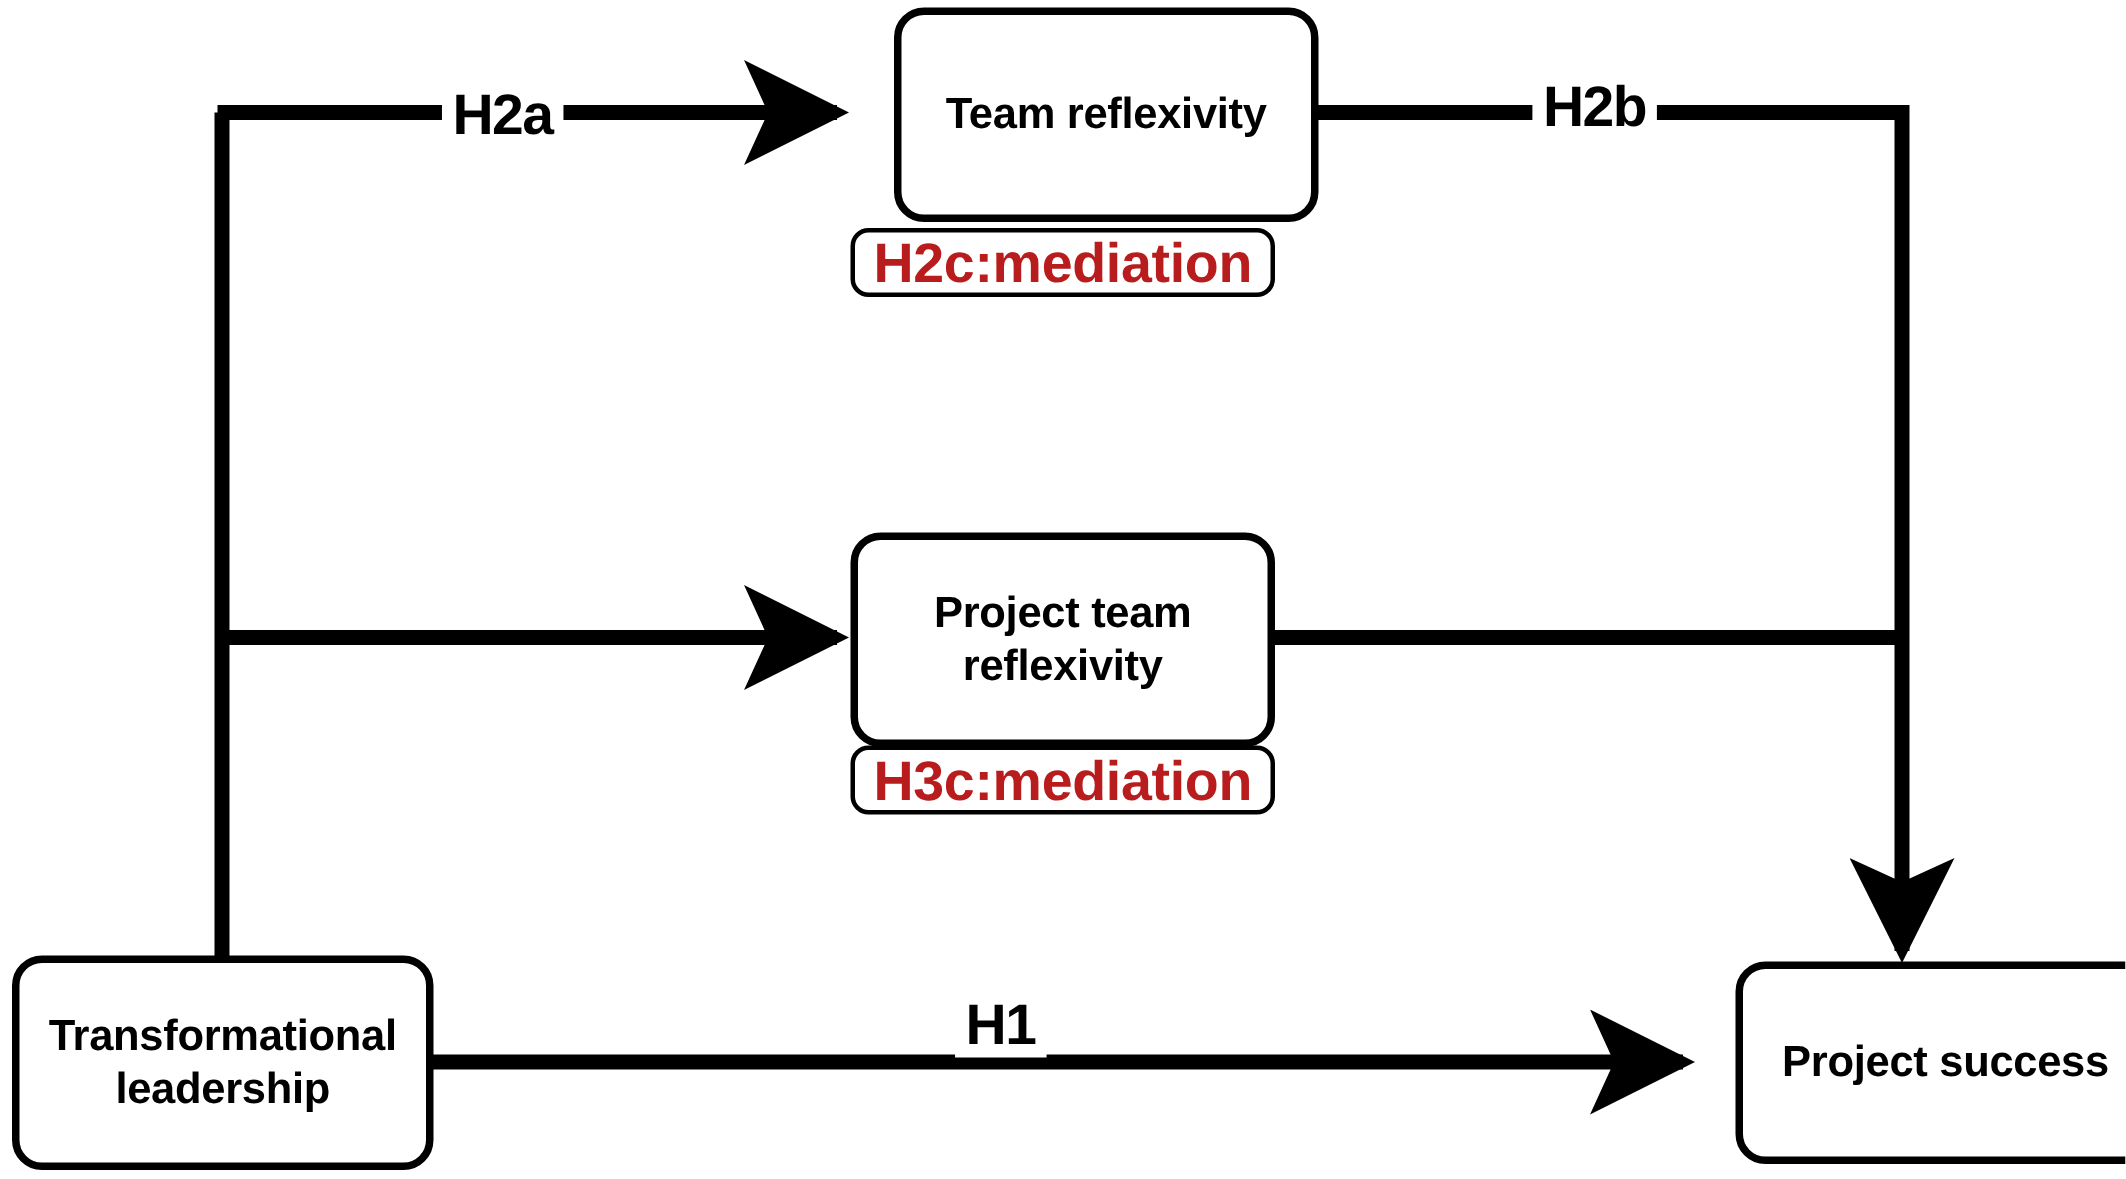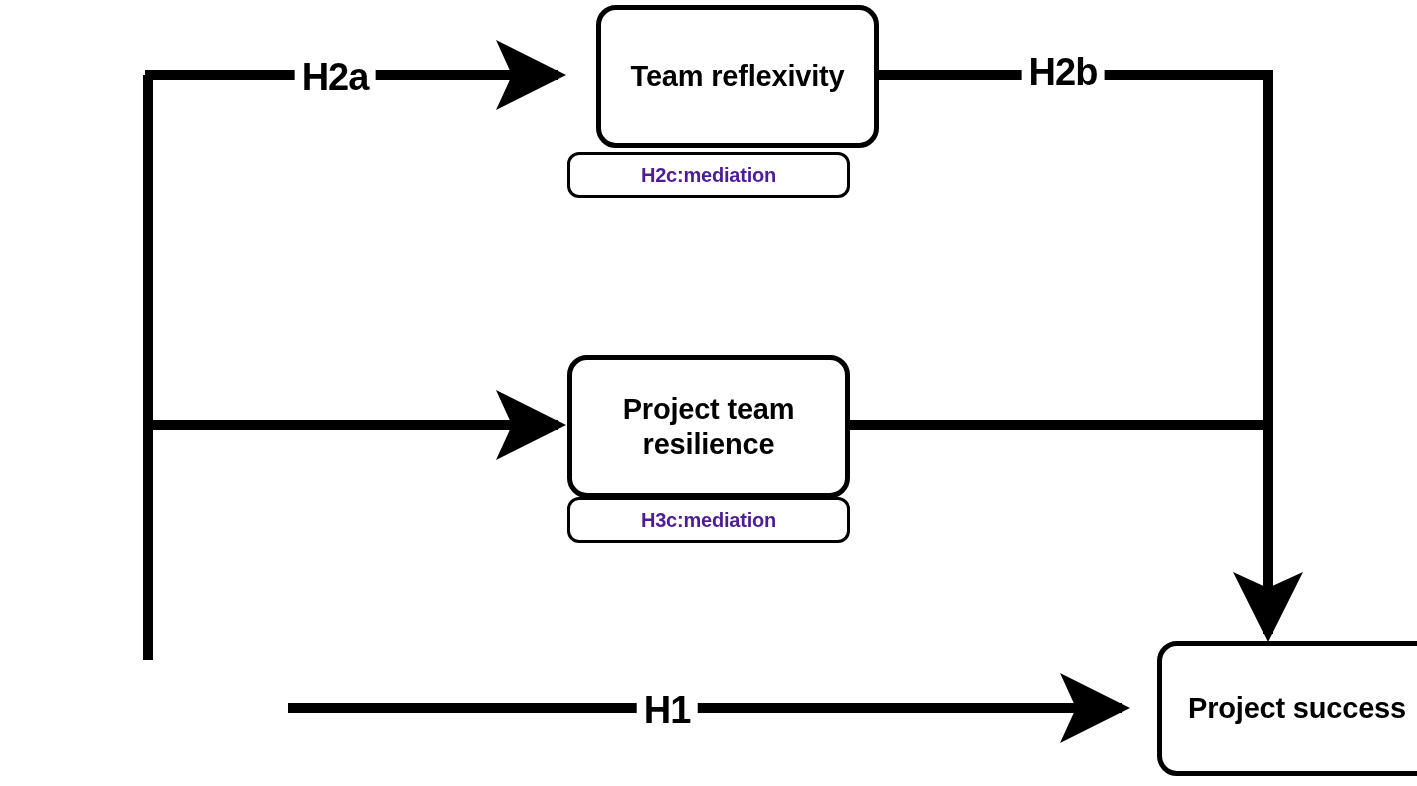--- a/index.html
+++ b/index.html
@@ -55,23 +55,23 @@
     border-radius: 12px;
     display: flex;
     align-items: center;
     justify-content: center;
     text-align: center;
     z-index: 4;
   }
   .mediation-label {
     font-family: "Liberation Sans", sans-serif;
     font-weight: bold;
-    font-size: 20px;
+    font-size: 37px;
     line-height: 1;
-    color: #4c1d95;
+    color: #b91c1c;
     letter-spacing: -0.2px;
   }
   .edge-label {
     position: absolute;
     background: #ffffff;
     font-family: "Liberation Sans", sans-serif;
     font-weight: bold;
     font-size: 38px;
     line-height: 1;
     color: #000000;
@@ -108,37 +108,41 @@
 
     <path d="M 288 708 L 1122 708" stroke="#000000" stroke-width="10" fill="none" marker-end="url(#arrowhead)"></path>
   </svg>
 
   <div class="node-box" style="left:567px; top:5px; width:283px; height:143px;margin-left:29px;">
     <span class="node-label">Team reflexivity</span>
   </div>
 
   <div class="node-box" style="left:567px; top:355px; width:283px; height:143px;">
     <span class="node-label">Project team
-resilience</span>
+reflexivity</span>
   </div>
 
+  <div class="node-box" style="left:8px; top:637px; width:281px; height:143px;">
+    <span class="node-label">Transformational
+leadership</span>
+  </div>
 
   <div class="node-box" style="left:1130px; top:641px; width:280px; height:135px;margin-left:27px;">
     <span class="node-label">Project success</span>
   </div>
 
   <div class="mediation-box" style="left:567px; top:152px; width:283px; height:46px;">
     <span class="mediation-label">H2c:mediation</span>
   </div>
 
   <div class="mediation-box" style="left:567px; top:497px; width:283px; height:46px;">
     <span class="mediation-label">H3c:mediation</span>
   </div>
 
   <div class="edge-label" style="left:335px; top:77px;">H2a</div>
 
   <div class="edge-label" style="left:1063px; top:72px;">H2b</div>
 
 
 
-  <div class="edge-label" style="left:667px; top:710px;">H1</div>
+  <div class="edge-label" style="left:667px; top:684px;">H1</div>
 
 </div>
 
 </body></html>

